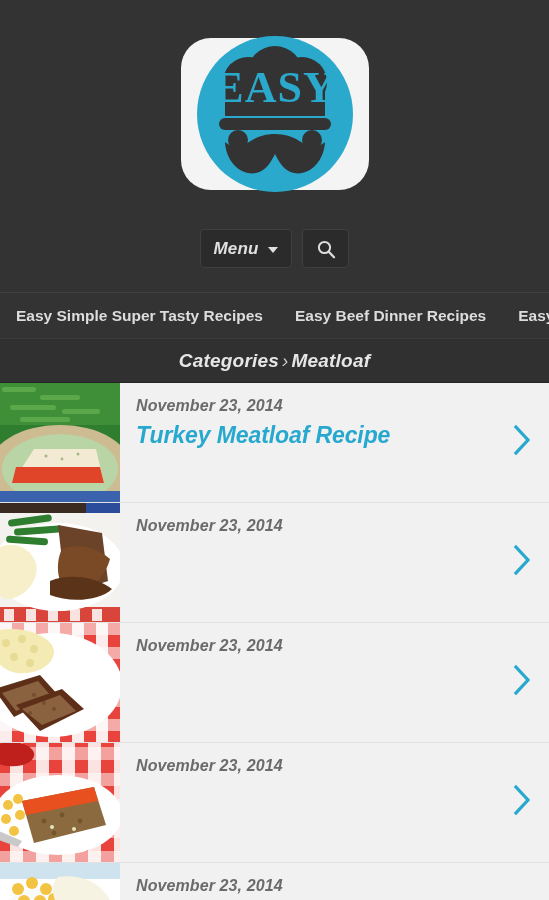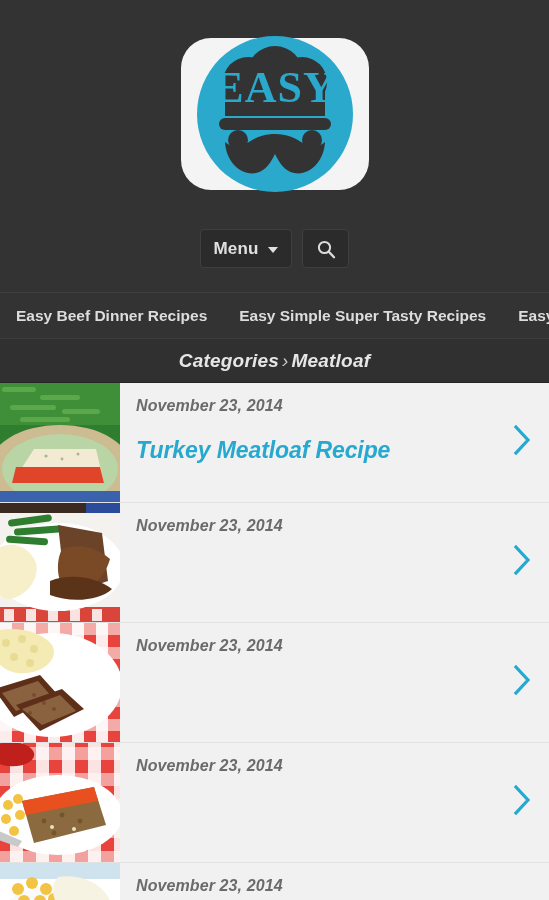--- a/index.html
+++ b/index.html
@@ -72,20 +72,21 @@
     user-select: none;
   }
 
   .btn-menu {
     min-width: 86px;
     padding: 0 13px;
     font-size: 17px;
     font-weight: bold;
     gap: 10px;
     letter-spacing: 0.1px;
+    font-style: italic;
   }
 
   .caret-down {
     width: 0;
     height: 0;
     border-left: 5px solid transparent;
     border-right: 5px solid transparent;
     border-top: 6px solid #e0e0e0;
     display: inline-block;
     position: relative;
@@ -207,21 +208,21 @@
     letter-spacing: 0.1px;
     line-height: 1.35;
   }
 
   .item-title {
     font-size: 23px;
     font-weight: bold;
     color: #27a8ce;
     letter-spacing: -0.1px;
     line-height: 1.4;
-    margin-top: 17px;
+    margin-top: 2px;
     white-space: nowrap;
   }
 
   .item-arrow {
     flex: 0 0 54px;
     display: flex;
     align-items: center;
     justify-content: center;
     padding-bottom: 6px;
   }
@@ -278,22 +279,22 @@
     </div>
     <div class="btn btn-search">
       <svg class="search-glyph" width="20" height="20" viewBox="0 0 20 20">
         <circle cx="8.5" cy="8.5" r="5.6" fill="none" stroke="#dcdcdc" stroke-width="2"></circle>
         <line x1="12.8" y1="12.8" x2="18" y2="18.2" stroke="#dcdcdc" stroke-width="2.3" stroke-linecap="round"></line>
       </svg>
     </div>
   </div>
 
   <div class="nav-strip">
+    <div class="nav-item">Easy Simple Super Tasty Recipes</div>
     <div class="nav-item">Easy Beef Dinner Recipes</div>
-    <div class="nav-item">Easy Simple Super Tasty Recipes</div>
     <div class="nav-item">Easy Chicken Dinner Recipes</div>
   </div>
 
   <div class="crumb-bar">
     <div class="crumb-text">
       <span>Categories</span><span class="crumb-sep">›</span><span>Meatloaf</span>
     </div>
   </div>
 
   <div class="list">

